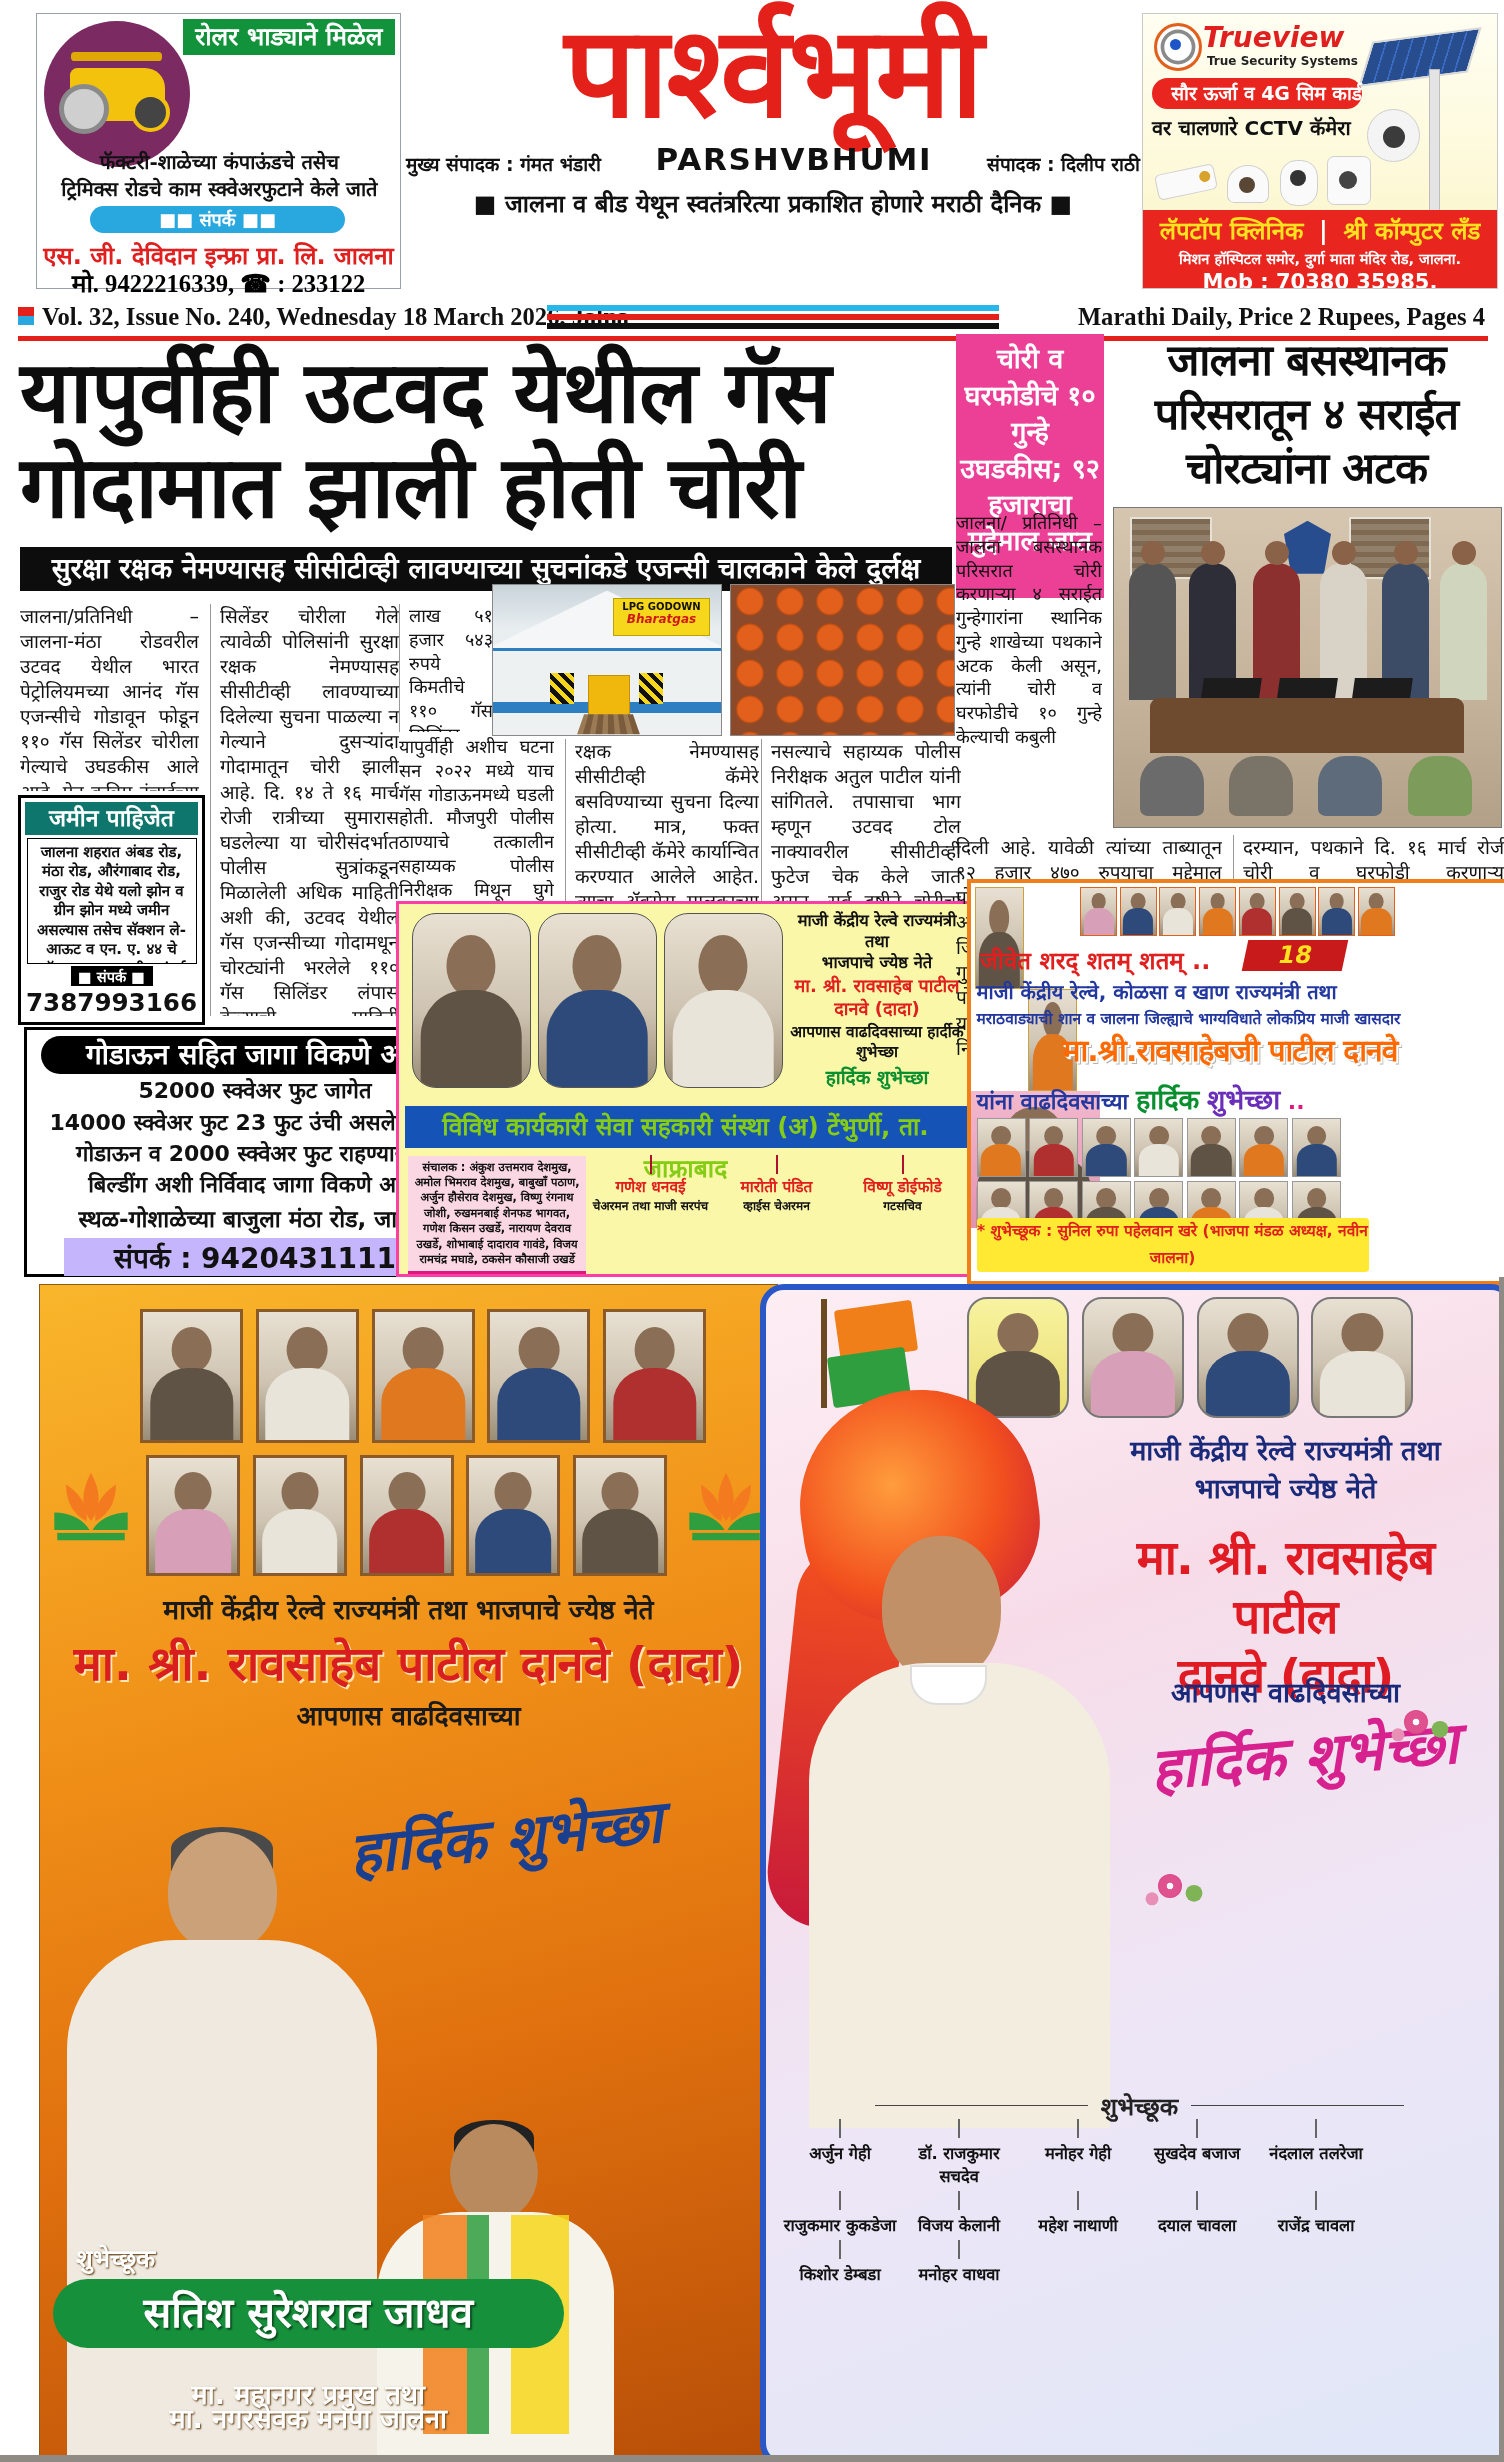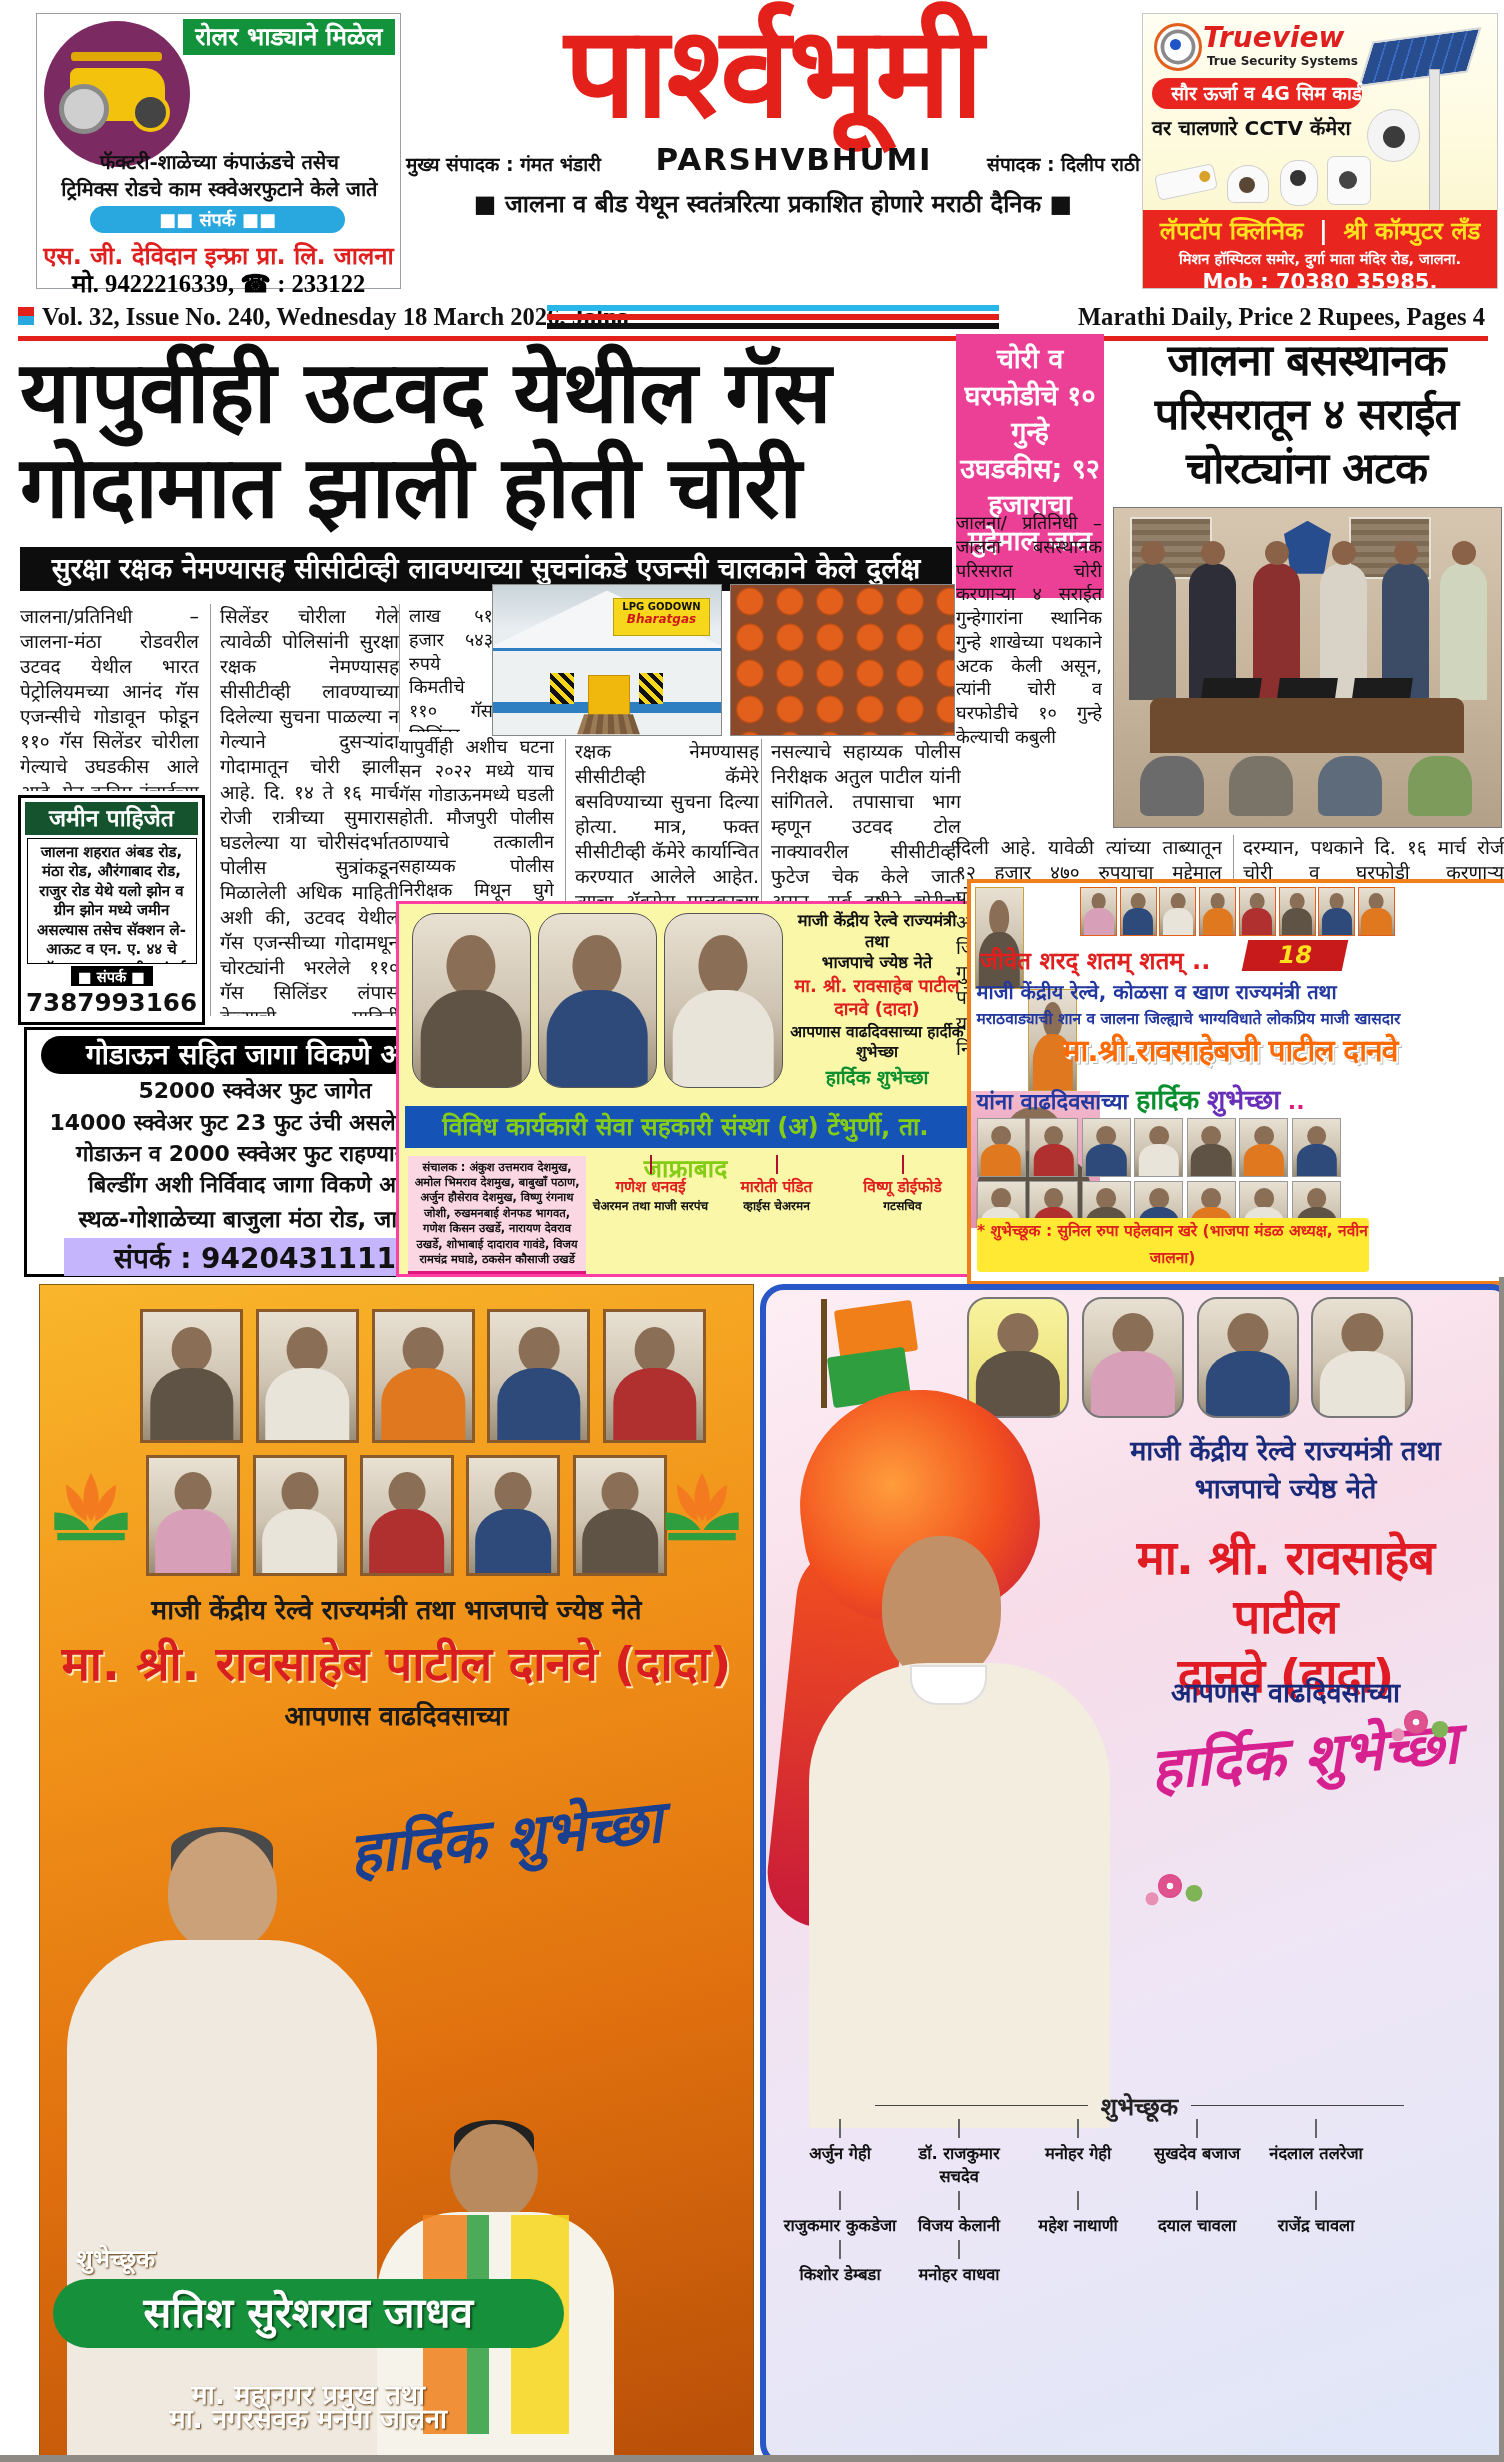--- a/index.html
+++ b/index.html
@@ -82,21 +82,21 @@
   .pg-sign{position:absolute;left:120px;top:12.8px;width:95px;height:36px;background:#f6d71c;border:0.9px solid #b9a10a;text-align:center;}
   .pg-sign .s1{font-size:10px;font-weight:bold;color:#111;display:block;margin-top:2.7px;}
   .pg-sign .s2{font-size:12px;font-weight:bold;color:#d01818;font-style:italic;display:block;}
   .pg-hz1,.pg-hz2{position:absolute;bottom:31px;width:24px;height:31px;background:repeating-linear-gradient(45deg,#111 0 4.6px,#f6d71c 4.6px 9px);}
   .pg-hz1{left:57px;} .pg-hz2{left:146px;}
   .pg-ramp{position:absolute;left:88px;bottom:0;width:55px;height:24px;background:repeating-linear-gradient(90deg,#9b7b55 0 5.5px,#7a5c3c 5.5px 11px);transform:perspective(55px) rotateX(35deg);}
   .photo-cyl{left:730px;top:584px;width:223px;height:150px;border:0.9px solid #888;
      background:#8c4a2a;background-image:radial-gradient(circle at 19px 16.4px,#e2601c 12px,#b14a14 13.7px,rgba(0,0,0,0) 14.6px),radial-gradient(circle at 19px 16.4px,#f08a3c 4.6px,rgba(0,0,0,0) 5.5px);background-size:40px 36px;}
   
   .land-ad{left:18px;top:795px;width:181px;height:224px;border:3.6px solid #000;background:#fff;}
-  .land-head{margin:3.6px;background:#14532d;color:#fff;font-size:23px;font-weight:bold;text-align:center;line-height:33px;}
+  .land-head{margin:3.6px;background:#0f766e;color:#fff;font-size:23px;font-weight:bold;text-align:center;line-height:33px;}
   .land-body{margin:1.8px 5.5px;border:1.8px solid #000;padding:3.6px;font-size:15px;font-weight:bold;text-align:center;line-height:1.3;height:117px;overflow:hidden;}
   .land-cl{text-align:center;font-size:14.6px;font-weight:bold;background:#000;color:#fff;width:82px;margin:1.8px auto;}
   .land-ph{text-align:center;font-size:24.6px;font-weight:bold;}
   .gdn-ad{left:24px;top:1027px;width:456px;height:244px;border:3.6px solid #000;background:#fff;}
   .gdn-head{margin:5.5px auto 1.8px;width:429px;background:#000;color:#fff;border-radius:22px;font-size:28px;font-weight:bold;text-align:center;line-height:38px;}
   .gdn-body{font-size:22px;font-weight:bold;text-align:center;line-height:1.42;margin-top:1.8px;}
   .gdn-loc{font-size:23px;font-weight:bold;text-align:center;margin-top:1.8px;}
   .gdn-ct{margin:3.6px auto 0;width:383px;background:#c4b5fd;text-align:center;font-size:28px;font-weight:bold;}
   
   .coop-ad{left:396px;top:901px;width:573px;height:370px;border:3.6px solid #ff3ea5;background:#faf7a8;overflow:hidden;}
@@ -144,21 +144,21 @@
   .jv-l1{position:absolute;left:5.5px;top:95px;width:401px;color:#23389f;font-size:20px;font-weight:bold;}
   .jv-l2{position:absolute;left:5.5px;top:124px;width:429px;color:#23389f;font-size:15.5px;font-weight:bold;}
   .jv-name{position:absolute;left:3.6px;top:146px;width:511px;color:#ff6a00;font-size:30px;font-weight:bold;text-align:center;
            text-shadow:1.8px 1.8px 0 #fff,2.7px 2.7px 0 #b3b3b3;letter-spacing:-0.9px;}
   .jv-wish{position:absolute;left:5.5px;top:197px;width:429px;font-size:22px;font-weight:bold;color:#23389f;}
   .jv-wish .g{color:#0a8f2e;font-size:27px;} .jv-wish .v{color:#6a2fb8;font-size:27px;} .jv-wish .st{color:#e0177e;}
   .jv-grid{position:absolute;left:5.5px;top:235px;width:383px;display:flex;flex-wrap:wrap;gap:3.6px;}
   .jv-grid .ph{width:47px;height:57px;border:1.8px solid #999;}
   .jv-foot{position:absolute;left:5.5px;bottom:9px;width:392px;background:#ffe932;color:#e01f1f;font-size:15.5px;font-weight:bold;line-height:27px;text-align:center;border-radius:3.6px;}
   
-  .bl-ad{left:39px;top:1284px;width:713px;height:1171px;background:linear-gradient(165deg,#f9b62b 0%,#f09018 35%,#e0700e 65%,#b84f08 100%);overflow:hidden;border:0.9px solid #8c5a12;}
+  .bl-ad{left:39px;top:1284px;width:713px;height:1171px;background:linear-gradient(165deg,#f9b62b 0%,#f09018 35%,#e0700e 65%,#b84f08 100%);overflow:hidden;border:0.9px solid #8c5a12;padding-left:24px;}
   .bl-row1{position:absolute;left:100px;top:24px;display:flex;gap:12.8px;}
   .bl-row1 .ph{width:97px;height:128px;border:3.6px solid #8a5a2a;}
   .bl-row2{position:absolute;left:106px;top:170px;display:flex;gap:12.8px;}
   .bl-row2 .ph{width:88px;height:115px;border:3.6px solid #8a5a2a;}
   .bl-lotus{position:absolute;top:179px;width:88px;height:88px;}
   .bl-lotus.l{left:7.3px;} .bl-lotus.r{right:7.3px;}
   .bl-t1{position:absolute;left:0;top:306px;width:100%;text-align:center;font-size:26.4px;font-weight:bold;color:#1a1a1a;}
   .bl-name{position:absolute;left:0;top:345px;width:100%;text-align:center;font-size:47px;font-weight:bold;color:#d81e1e;text-shadow:1.8px 1.8px 0 #ffe7b0;}
   .bl-t2{position:absolute;left:0;top:412px;width:100%;text-align:center;font-size:26.4px;font-weight:bold;color:#1a1a1a;}
   .bl-script{position:absolute;left:274px;top:511px;width:383px;text-align:center;font-size:58px;font-weight:bold;font-style:italic;color:#1a3f8f;transform:rotate(-6deg);font-family:"DejaVu Serif","Liberation Serif",serif;}

